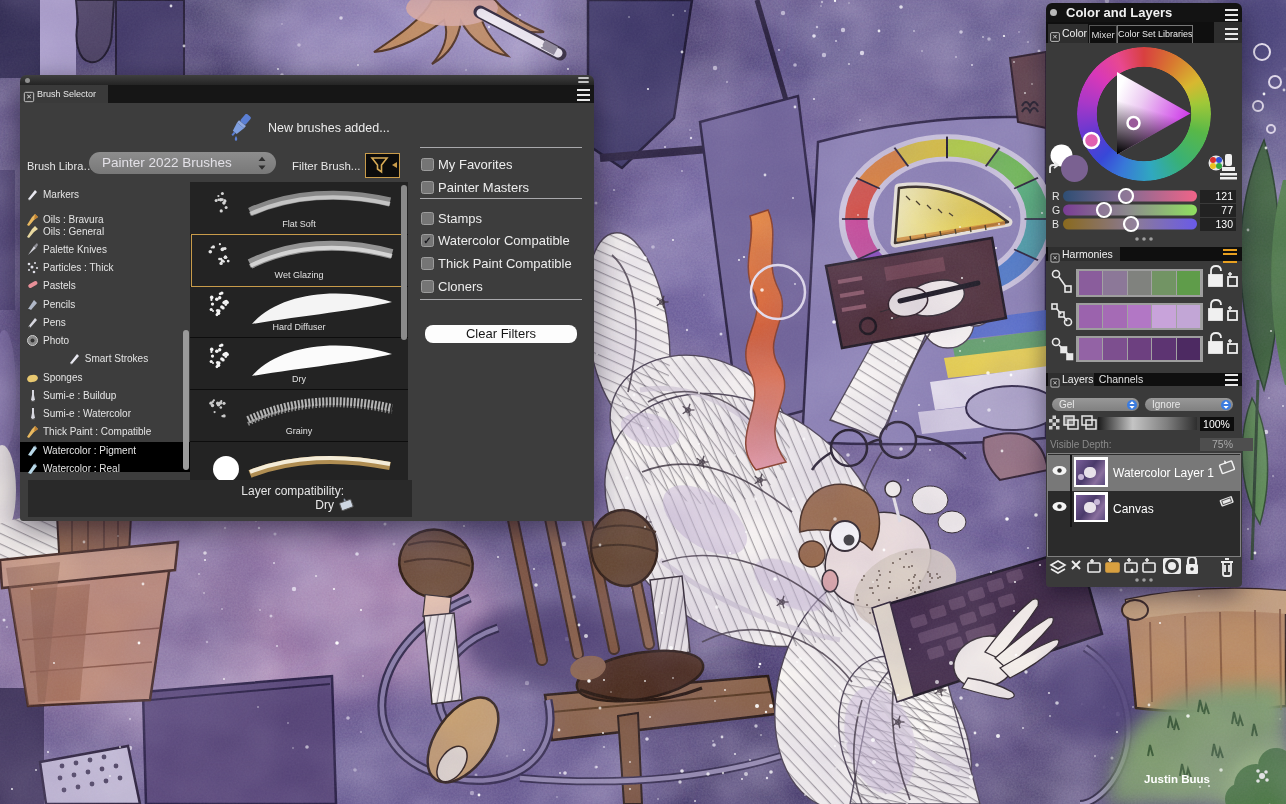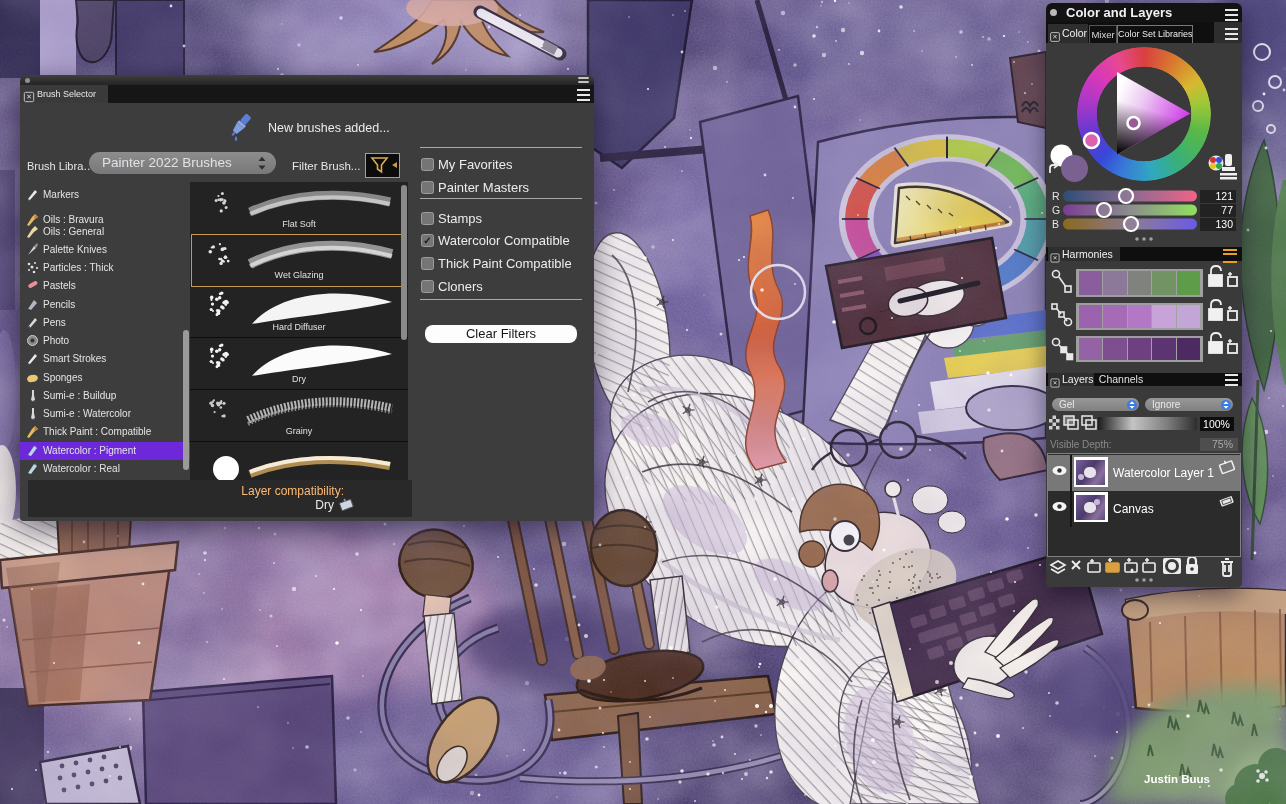--- a/index.html
+++ b/index.html
@@ -1210,21 +1210,21 @@
             <path d="M5,1.2 L7.6,4 H2.4 Z M5,8.8 L2.4,6 H7.6 Z" fill="#fff"></path>
           </svg>
         </span></div>
   <div class="abs" style="left:99px;top:395px;width:88px;height:13px;background:linear-gradient(#989898,#808080);border-radius:6.5px;color:#e8e8e8;font-size:10px;line-height:13px;"><span style="margin-left:7px;">Ignore</span><span class="abs" style="right:2px;top:1.5px;width:10px;height:10px;border-radius:50%;background:#3b7ce0;">
           <svg width="10" height="10" viewBox="0 0 10 10" style="position:absolute;left:0;top:0;">
             <path d="M5,1.2 L7.6,4 H2.4 Z M5,8.8 L2.4,6 H7.6 Z" fill="#fff"></path>
           </svg>
         </span></div>
   <div class="abs" style="left:154px;top:413.5px;width:33px;height:14px;background:#0d0d0d;color:#fff;font-size:10.5px;line-height:14px;text-align:center;padding-right:1px;">100%</div>
   <div class="abs" style="left:4px;top:436px;color:#8a8a8a;font-size:10px;">Visible Depth:</div>
-  <div class="abs" style="left:154px;top:435px;width:33px;height:13px;background:#4e4e4e;color:#a8a8a8;font-size:10.5px;line-height:13px;text-align:right;padding-right:5px;border-radius:0;">75%</div>
+  <div class="abs" style="left:154px;top:435px;width:33px;height:13px;background:#4e4e4e;color:#a8a8a8;font-size:10.5px;line-height:13px;text-align:right;padding-right:20px;border-radius:0;">75%</div>
 
   <div class="abs" style="left:1px;top:450px;width:194px;height:104px;background:#2b2b2b;border:1px solid #808080;box-sizing:border-box;"></div>
   <div class="abs" style="left:2px;top:451.5px;width:192px;height:36px;background:#787878;"></div>
   <svg class="abs" style="left:6px;top:462px;" width="15" height="11" viewBox="0 0 15 11">
         <ellipse cx="7.5" cy="5.5" rx="7" ry="4.5" fill="#f4f4f4"></ellipse>
         <circle cx="7.5" cy="5.5" r="2.2" fill="#333"></circle>
       </svg>
   <div class="abs" style="left:24px;top:451.5px;width:2px;height:72px;background:#151515;"></div>
   <div class="abs" style="left:27.5px;top:454px;width:34px;height:30px;background:#fff;"></div>
   <div class="abs" style="left:30px;top:456.5px;width:29px;height:25px;background:linear-gradient(125deg,#7a5f9a,#4a3a6a 45%,#8a6f9e 75%,#5a4a7e);">
@@ -1327,40 +1327,40 @@
               <path d="M2,11 L2.6,12.6 L5,12 Z" fill="#333"></path>
             </svg></span><span style="line-height:18px;">Pencils</span></div>
         <div class="abs" style="left:0;top:131.8px;width:170px;height:18px;"><span style="display:inline-block;width:13px;height:13px;margin:2px 4px 0 6px;vertical-align:top;"><svg width="13" height="13" viewBox="0 0 13 13">
               <path d="M2,11 L9,2 L11,4 L4,12 Z" fill="#d8d8e0"></path>
               <circle cx="3" cy="11.5" r="1.2" fill="#444"></circle>
             </svg></span><span style="line-height:18px;">Pens</span></div>
         <div class="abs" style="left:0;top:150.0px;width:170px;height:18px;"><span style="display:inline-block;width:13px;height:13px;margin:2px 4px 0 6px;vertical-align:top;"><svg width="13" height="13" viewBox="0 0 13 13">
               <circle cx="6.5" cy="6.5" r="5" fill="#888" stroke="#ccc"></circle>
               <circle cx="6.5" cy="6.5" r="2" fill="#333"></circle>
             </svg></span><span style="line-height:18px;">Photo</span></div>
-        <div class="abs" style="left:0;top:168.2px;width:170px;height:18px;"><span style="display:inline-block;width:13px;height:13px;margin:2px 4px 0 6px;vertical-align:top;"><svg width="13" height="13" viewBox="0 0 13 13">
+        <div class="abs" style="left:0;top:168.2px;width:170px;height:18px;text-align:center;"><span style="display:inline-block;width:13px;height:13px;margin:2px 4px 0 6px;vertical-align:top;"><svg width="13" height="13" viewBox="0 0 13 13">
               <path d="M2,11 L9,2 L11,4 L4,12 Z" fill="#e8e8f0"></path>
               <path d="M2,11 L3,12.5 L4,12" fill="#aaa"></path>
             </svg></span><span style="line-height:18px;">Smart Strokes</span></div>
         <div class="abs" style="left:0;top:186.5px;width:170px;height:18px;"><span style="display:inline-block;width:13px;height:13px;margin:2px 4px 0 6px;vertical-align:top;"><svg width="13" height="13" viewBox="0 0 13 13">
               <path d="M1,8 q1,-4 5,-4 q5,-1 6,3 q-1,4 -6,4 q-4,1 -5,-3" fill="#e8c870"></path>
             </svg></span><span style="line-height:18px;">Sponges</span></div>
         <div class="abs" style="left:0;top:204.8px;width:174px;height:18px;"><span style="display:inline-block;width:13px;height:13px;margin:2px 4px 0 6px;vertical-align:top;"><svg width="13" height="13" viewBox="0 0 13 13">
               <path d="M6,1 L8,1 L8,6 L9,11 Q6.5,13 5,11 L6,6 Z" fill="#d8d8e0"></path>
               <path d="M5,11 q1.5,2 4,0 L8.5,13 L5.5,13 Z" fill="#555"></path>
             </svg></span><span style="line-height:18px;">Sumi-e : Buildup</span></div>
         <div class="abs" style="left:0;top:223.0px;width:170px;height:18px;"><span style="display:inline-block;width:13px;height:13px;margin:2px 4px 0 6px;vertical-align:top;"><svg width="13" height="13" viewBox="0 0 13 13">
               <path d="M6,1 L8,1 L8,6 L9,11 Q6.5,13 5,11 L6,6 Z" fill="#d8d8e0"></path>
               <path d="M5,11 q1.5,2 4,0 L8.5,13 L5.5,13 Z" fill="#555"></path>
             </svg></span><span style="line-height:18px;">Sumi-e : Watercolor</span></div>
         <div class="abs" style="left:0;top:241.2px;width:170px;height:18px;"><span style="display:inline-block;width:13px;height:13px;margin:2px 4px 0 6px;vertical-align:top;"><svg width="13" height="13" viewBox="0 0 13 13">
               <path d="M1,12 L6,4 L9,1 L12,4 L8,7 L3,13 Z" fill="#e8b860"></path>
               <path d="M9,1 L12,4 L8,7" fill="#c08030"></path>
             </svg></span><span style="line-height:18px;">Thick Paint : Compatible</span></div>
-        <div class="abs" style="left:0;top:259.5px;width:170px;height:18px;background:#6d28d9;"><span style="display:inline-block;width:13px;height:13px;margin:2px 4px 0 6px;vertical-align:top;"><svg width="13" height="13" viewBox="0 0 13 13">
+        <div class="abs" style="left:0;top:259.5px;width:170px;height:30px;background:#000000;"><span style="display:inline-block;width:13px;height:13px;margin:2px 4px 0 6px;vertical-align:top;"><svg width="13" height="13" viewBox="0 0 13 13">
               <path d="M2,11 L8,2 L11,4 L5,12 Z" fill="#b8d8e8"></path>
               <path d="M8,2 L11,4 L9.5,1.5 Z" fill="#789"></path>
             </svg></span><span style="line-height:18px;">Watercolor : Pigment</span></div>
         <div class="abs" style="left:0;top:277.8px;width:170px;height:18px;"><span style="display:inline-block;width:13px;height:13px;margin:2px 4px 0 6px;vertical-align:top;"><svg width="13" height="13" viewBox="0 0 13 13">
               <path d="M2,11 L8,2 L11,4 L5,12 Z" fill="#b8d8e8"></path>
               <path d="M8,2 L11,4 L9.5,1.5 Z" fill="#789"></path>
             </svg></span><span style="line-height:18px;">Watercolor : Real</span></div>
       </div>
   <div class="abs" style="left:163px;top:255px;width:6px;height:140px;background:#9a9a9a;border-radius:3px;"></div>
 
@@ -1499,21 +1499,21 @@
       <div class="cblab" style="left:418px;top:136px;">Stamps</div>
   <div class="cb" style="left:401px;top:159px;">✓</div>
       <div class="cblab" style="left:418px;top:158px;">Watercolor Compatible</div>
   <div class="cb" style="left:401px;top:182px;"></div>
       <div class="cblab" style="left:418px;top:181px;">Thick Paint Compatible</div>
   <div class="cb" style="left:401px;top:205px;"></div>
       <div class="cblab" style="left:418px;top:204px;">Cloners</div>
   <div class="abs" style="left:405px;top:249.5px;width:152px;height:18px;background:#fdfdfd;border-radius:8px;color:#161616;font-size:13px;line-height:18px;text-align:center;">Clear Filters</div>
 
   <div class="abs" style="left:8px;top:405px;width:384px;height:37px;background:#292929;"></div>
-  <div class="abs" style="left:120px;top:409px;width:204px;height:13px;color:#fdba74;font-size:12px;text-align:right;">Layer compatibility:</div>
+  <div class="abs" style="left:120px;top:409px;width:204px;height:13px;color:#e5e5e5;font-size:12px;text-align:right;">Layer compatibility:</div>
   <div class="abs" style="left:120px;top:423px;width:194px;height:13px;color:#ececec;font-size:12px;text-align:right;">Dry</div>
   <svg class="abs" style="left:318px;top:421px;" width="16" height="16" viewBox="0 0 16 16">
         <g transform="rotate(-20 8 8)">
           <rect x="2" y="5" width="12" height="8" rx="1" fill="#cdd6e2" stroke="#555" stroke-width="1"></rect>
           <path d="M8,2 q-2,2.5 0,4 q2,-1.5 0,-4" fill="#8a94a4"></path>
         </g>
       </svg>
 </div>
 </div>
 

